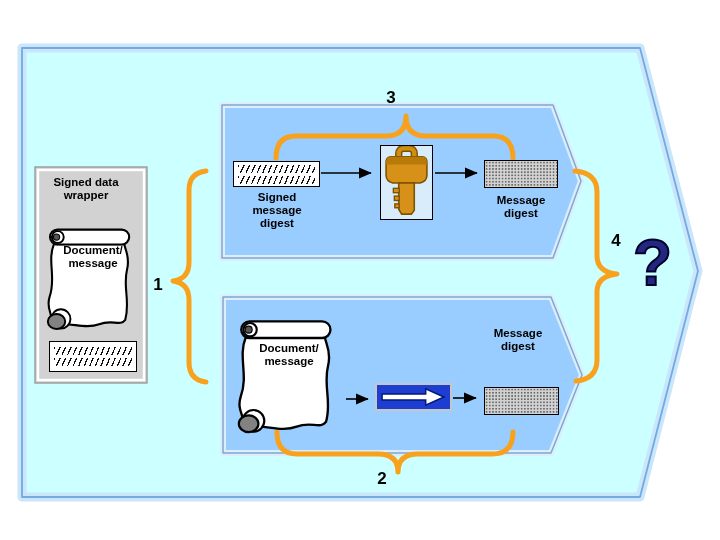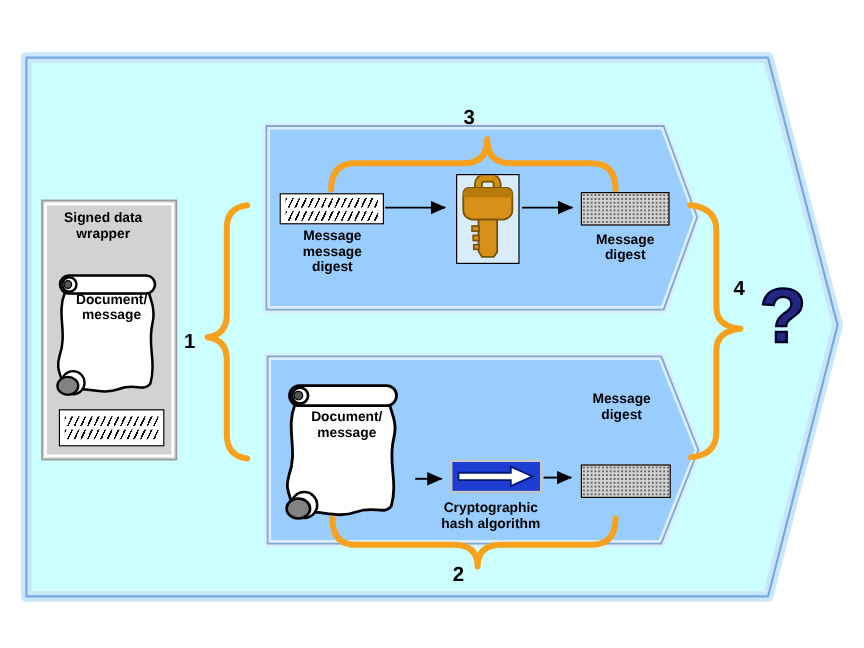--- a/index.html
+++ b/index.html
@@ -112,25 +112,24 @@
     <div class="inner">
       <svg width="73" height="24" viewBox="0 0 72 23">
         <polygon points="5,8.5 48,8.5 48,3.5 66,11.5 48,19.5 48,14.5 5,14.5" fill="#fff" stroke="#00187a" stroke-width="1.5"></polygon>
       </svg>
     </div>
   </div>
 
   <div class="lbl" style="left:38px;top:176px;width:96px;">Signed data wrapper</div>
   <div class="lbl" style="left:52px;top:244px;width:82px;">Document/ message</div>
 
-  <div class="lbl" style="left:244px;top:191px;width:66px;">Message message digest</div>
+  <div class="lbl" style="left:244px;top:191px;width:66px;">Signed message digest</div>
   <div class="lbl" style="left:482px;top:194px;width:78px;">Message digest</div>
 
   <div class="lbl" style="left:250px;top:342px;width:78px;">Document/ message</div>
-  <div class="lbl" style="left:358px;top:418px;width:102px;">Cryptographic hash algorithm</div>
   <div class="lbl" style="left:480px;top:327px;width:76px;">Message digest</div>
 
   <div class="lbl num" style="left:148px;top:276px;width:20px;">1</div>
   <div class="lbl num" style="left:372px;top:470px;width:20px;">2</div>
   <div class="lbl num" style="left:381px;top:89px;width:20px;">3</div>
   <div class="lbl num" style="left:606px;top:232px;width:20px;">4</div>
 
   <div class="qmark" style="left:633px;top:232px;">?</div>
 
 </div>

